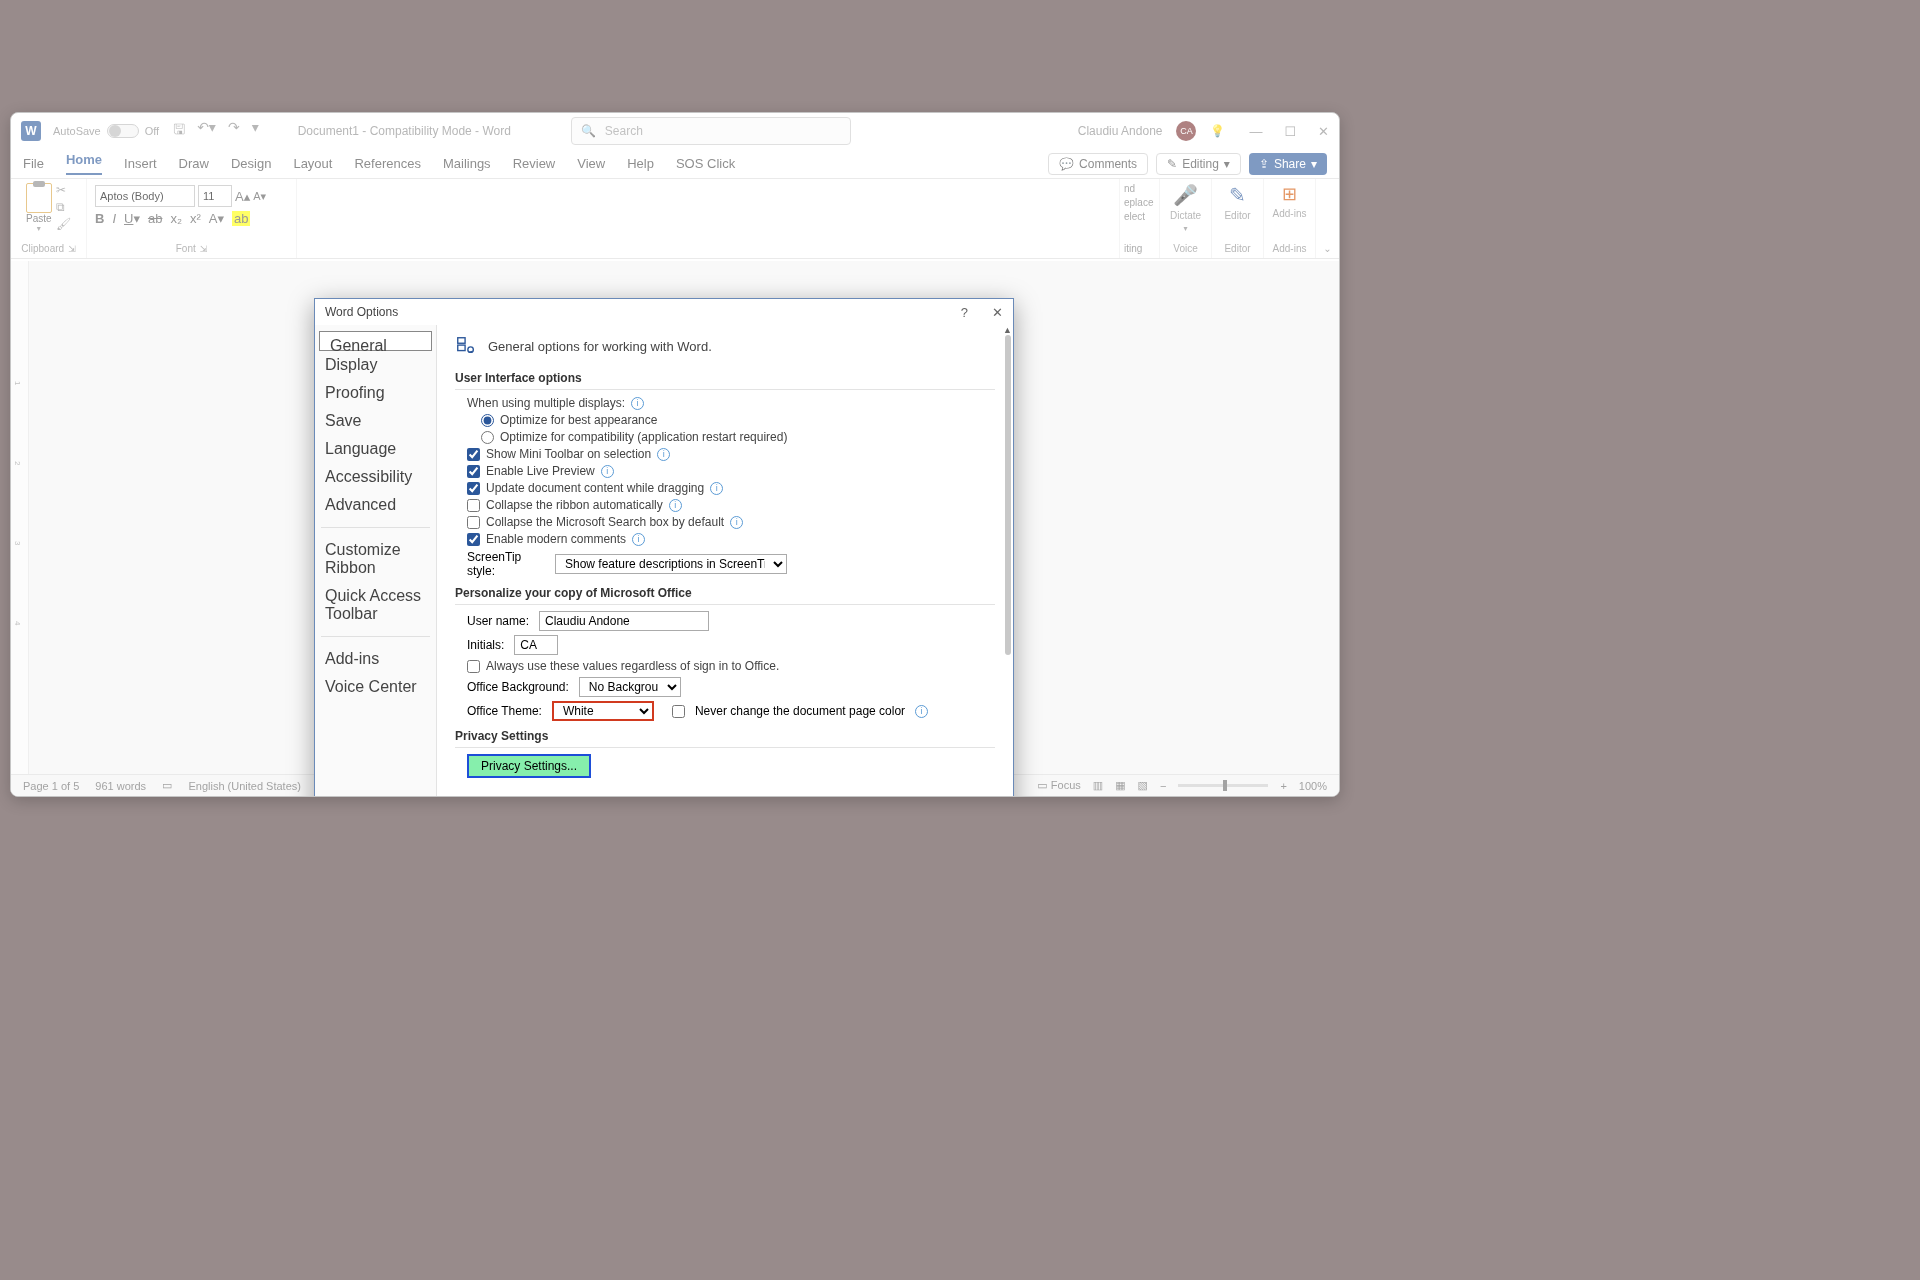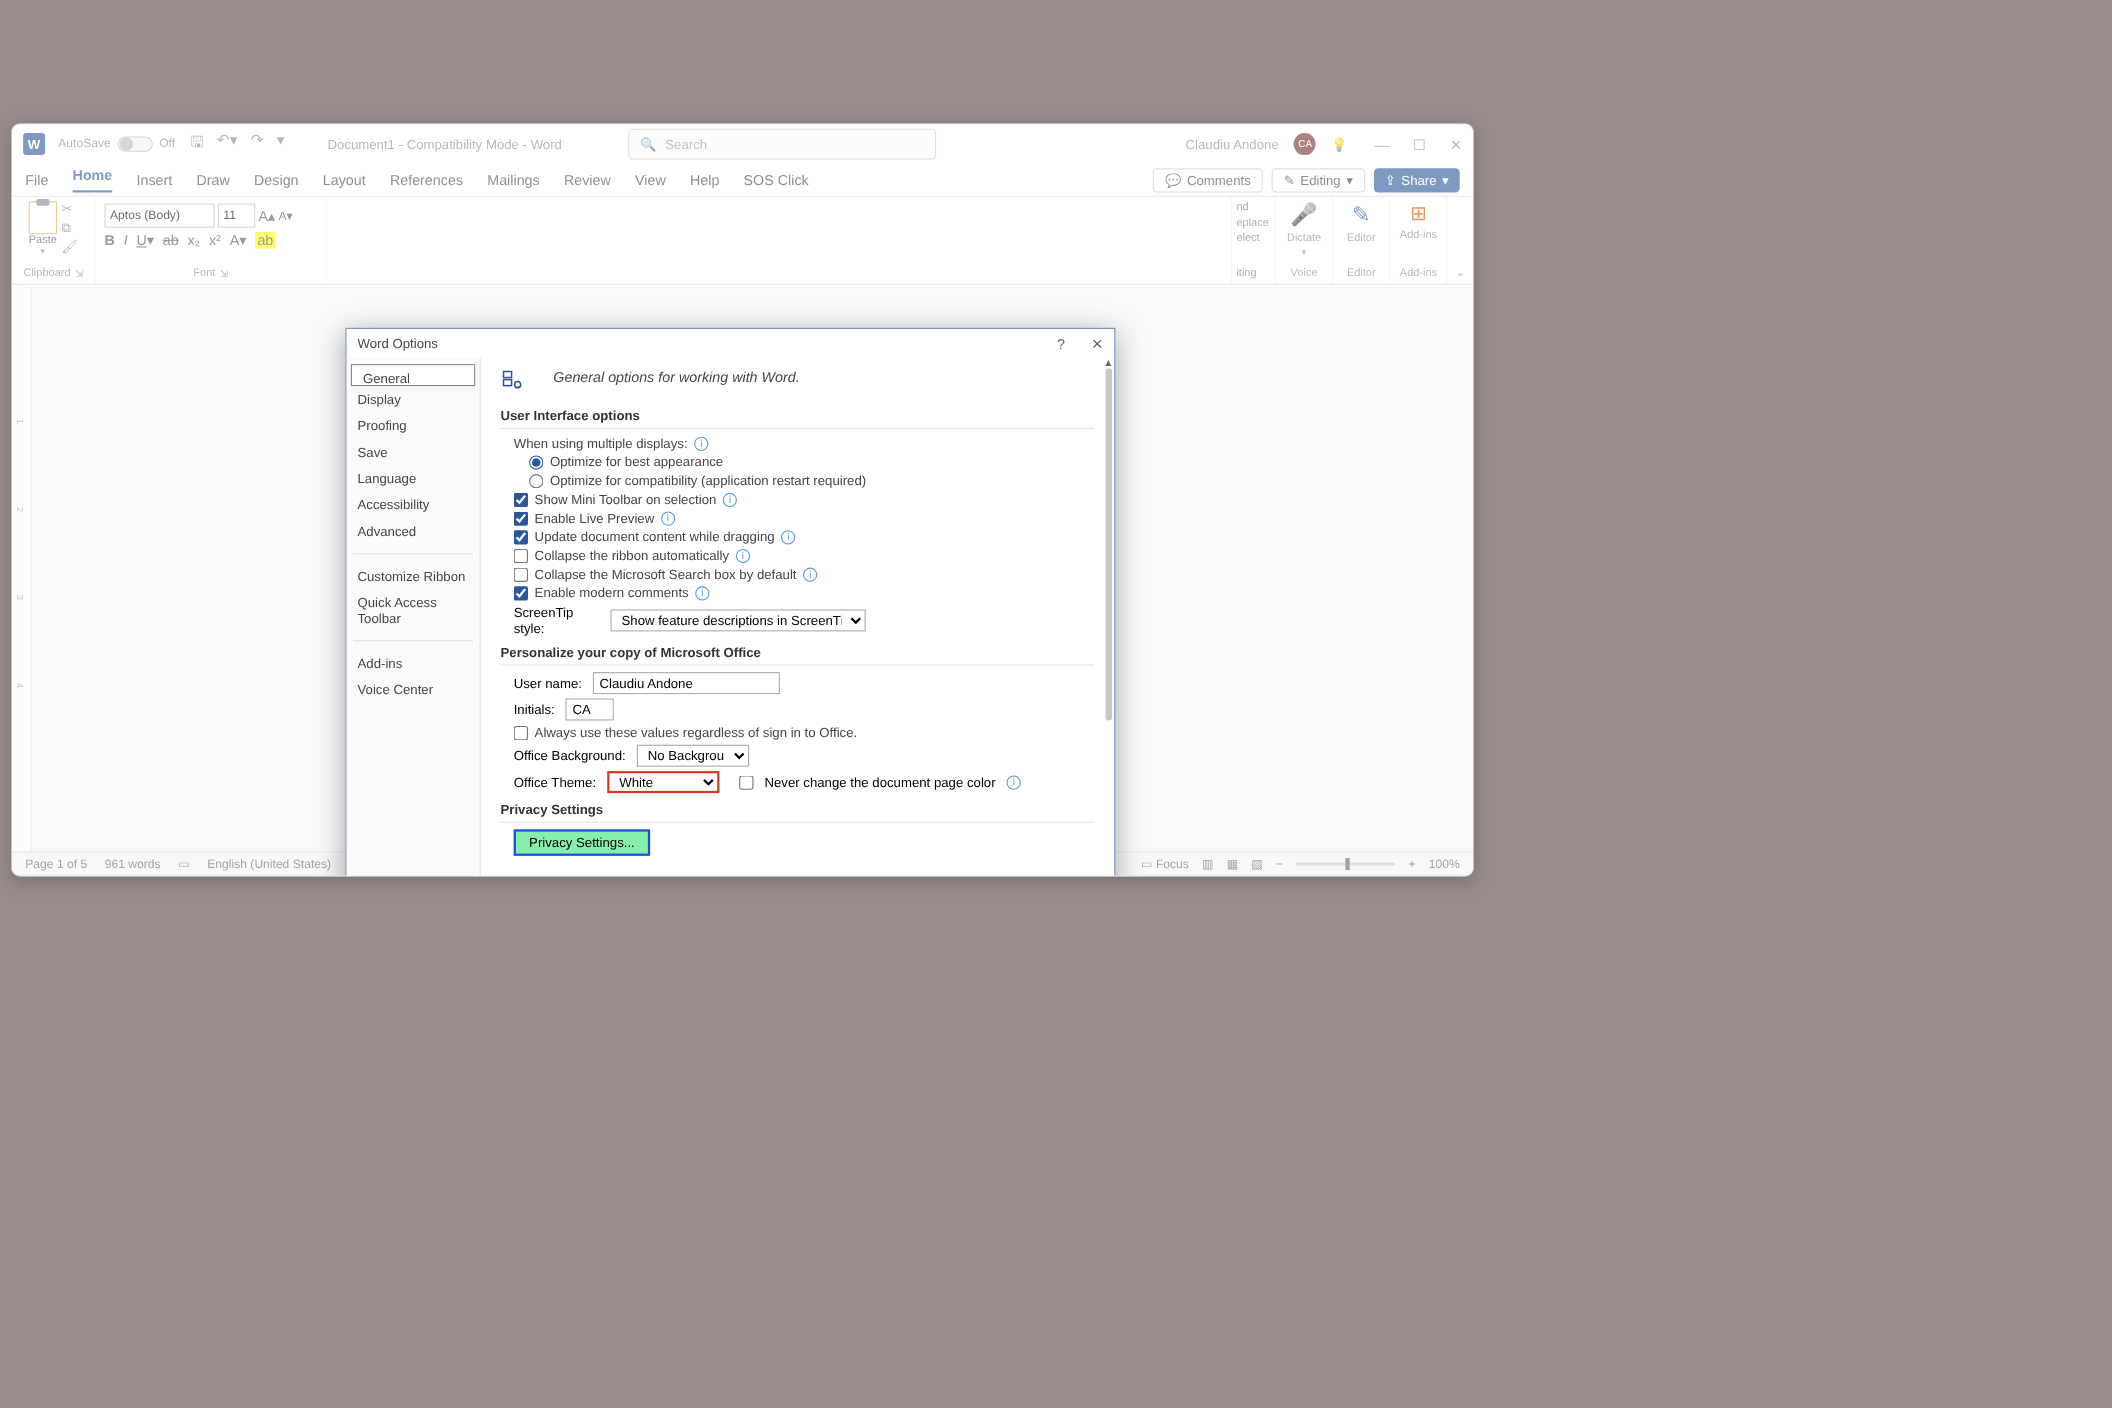--- a/index.html
+++ b/index.html
@@ -45,28 +45,28 @@
 .statusbar .right { margin-left: auto; display: flex; align-items: center; gap: 12px; }
 .zoom-slider { width: 90px; height: 3px; background: #ccc; position: relative; }
 .zoom-slider::before { content: ""; position: absolute; left: 45px; top: -4px; width: 4px; height: 11px; background: #666; }
 
 
 .dialog { position: absolute; left: 303px; top: 185px; width: 700px; height: 595px; background: #fff; border: 1px solid #6a8ab8; box-shadow: 0 6px 24px rgba(0,0,0,.35); z-index: 10; display: flex; flex-direction: column; font-size: 12px; }
 .dlg-title { height: 26px; display: flex; align-items: center; padding: 0 10px; font-size: 12px; color: #444; }
 .dlg-title .actions { margin-left: auto; display: flex; gap: 24px; color: #666; font-size: 13px; }
 .dlg-body { flex: 1; display: flex; overflow: hidden; }
 .dlg-nav { width: 122px; background: #fafafa; border-right: 1px solid #e3e3e3; padding: 6px 0; display: flex; flex-direction: column; }
-.dlg-nav .item { padding: 5px 10px; font-size: 12px; color: #444; cursor: pointer; }
+.dlg-nav .item { padding: 5px 10px; font-size: 16px; color: #444; cursor: pointer; }
 .dlg-nav .item.sel { background: #fff; border: 1px solid #888; margin: 0 4px; }
 .dlg-nav .sep { height: 1px; background: #e0e0e0; margin: 8px 6px; }
 .dlg-content { flex: 1; padding: 10px 18px 10px 18px; overflow-y: auto; position: relative; }
 .dlg-scroll { position: absolute; right: 0; top: 0; bottom: 0; width: 14px; }
 .dlg-scroll .thumb { position: absolute; right: 2px; top: 10px; width: 6px; height: 320px; background: #c8c8c8; border-radius: 3px; }
 .dlg-scroll .arrow { position: absolute; right: 1px; font-size: 9px; color: #666; }
-.dlg-head { display: flex; gap: 26px; margin-bottom: 14px; font-size: 13px; color: #444; font-style: italic; }
+.dlg-head { display: flex; align-items: center; gap: 11px; margin-bottom: 14px; font-size: 13px; color: #444; }
 .dlg-head svg { width: 22px; height: 22px; }
 .section-title { font-weight: 600; font-size: 12px; color: #333; margin: 8px 0 6px; border-bottom: 1px solid #e3e3e3; padding-bottom: 4px; }
 .opt-row { display: flex; align-items: center; gap: 6px; margin: 3px 0 3px 12px; font-size: 12px; color: #444; }
 .opt-row.sub { margin-left: 26px; }
 .opt-row input[type=checkbox], .opt-row input[type=radio] { accent-color: #2b579a; width: 13px; height: 13px; }
 .info { width: 13px; height: 13px; border: 1px solid #5b9bd5; color: #5b9bd5; border-radius: 50%; font-size: 9px; display: inline-flex; align-items: center; justify-content: center; }
 .field-row { display: flex; align-items: center; gap: 10px; margin: 4px 0 4px 12px; font-size: 12px; }
 .txt, .sel { border: 1px solid #ababab; height: 20px; font-size: 12px; padding: 0 5px; background: #fff; }
 .txt.username { width: 170px; }
 .txt.initials { width: 44px; }

